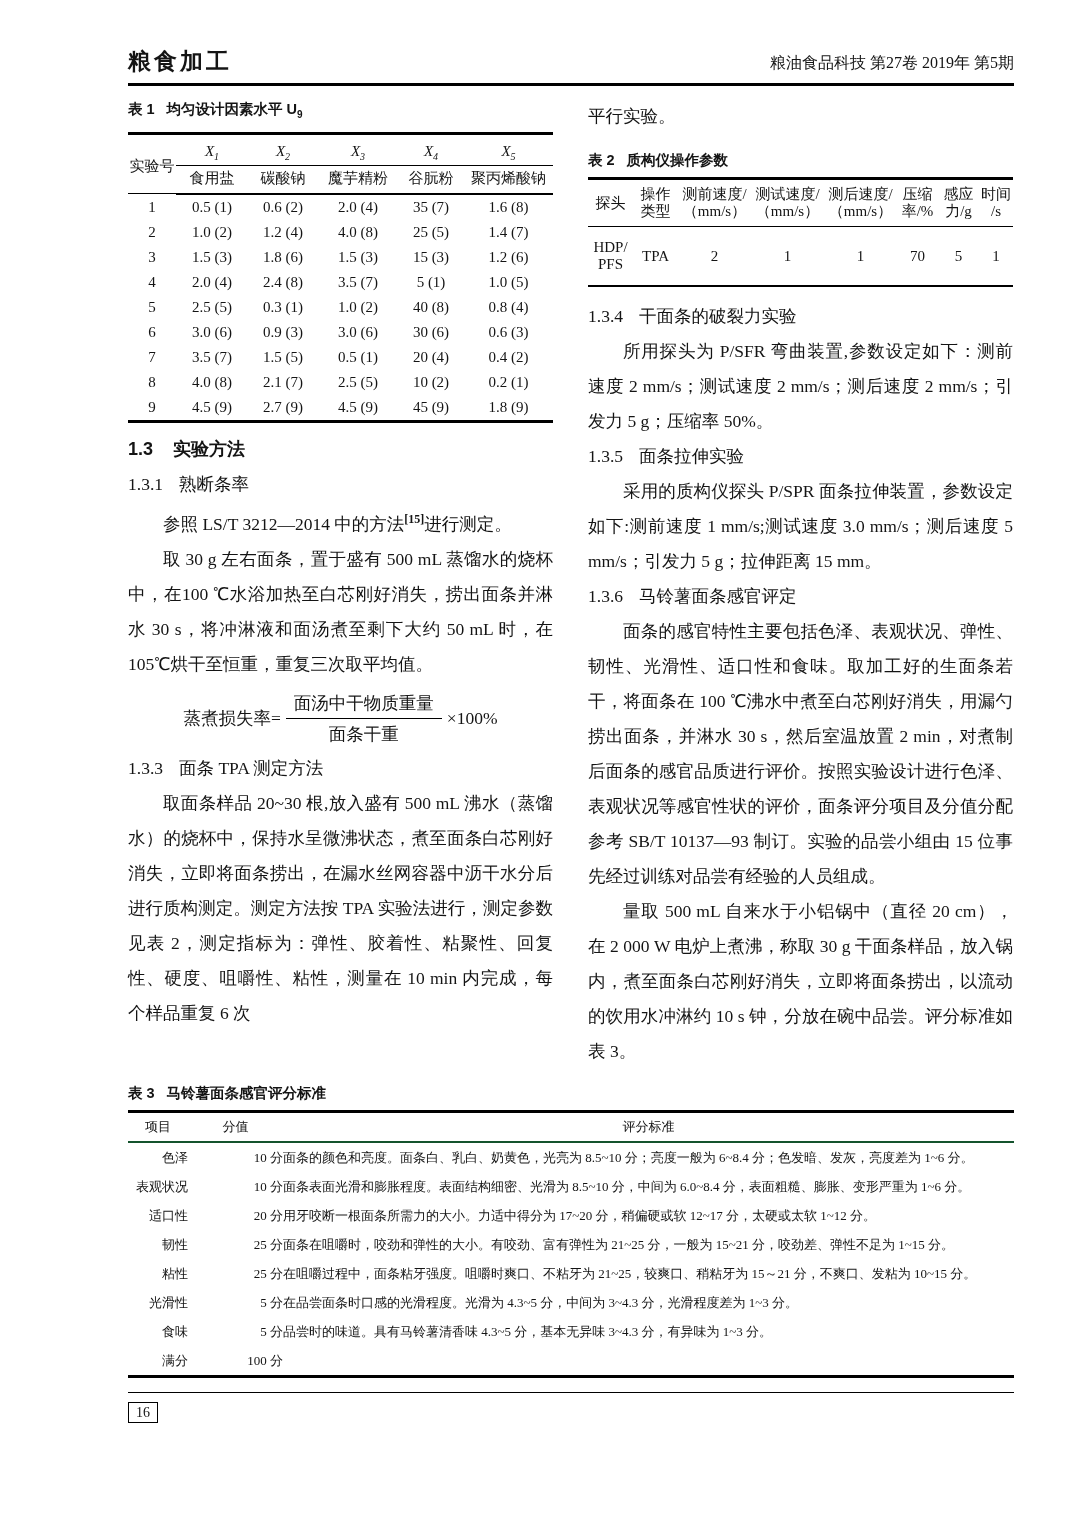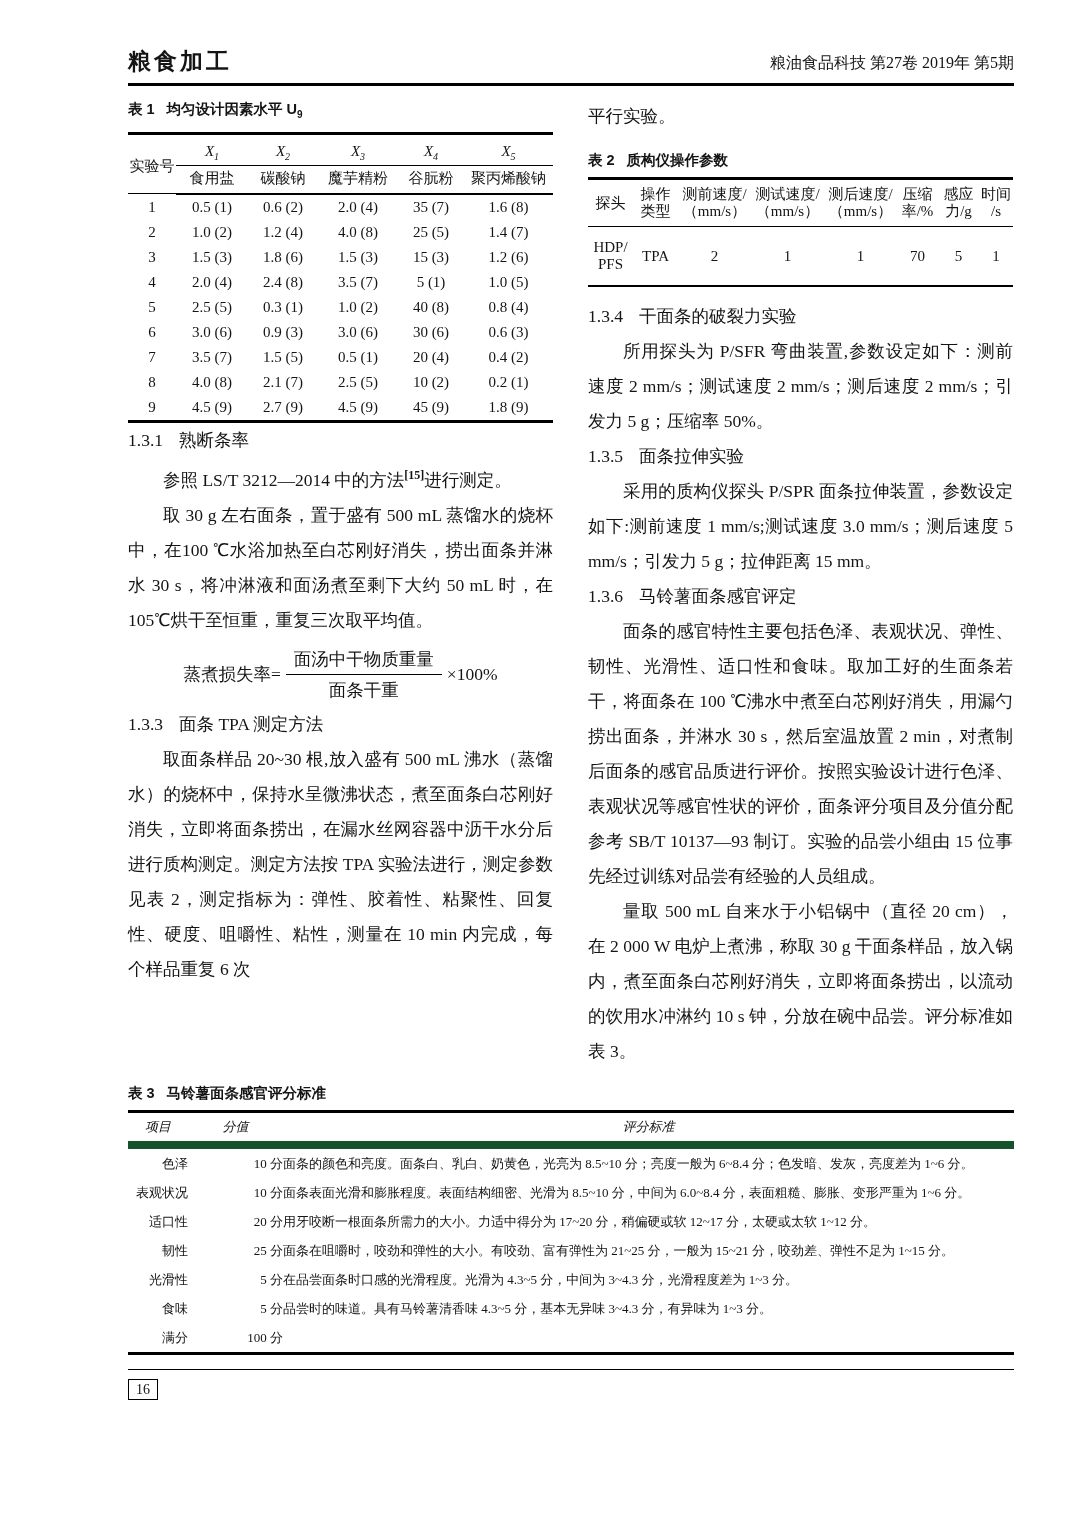--- a/index.html
+++ b/index.html
@@ -55,21 +55,21 @@
   .t2 { width:100%; border-collapse:collapse; border-top:3px solid #000; border-bottom:2.5px solid #000;
         font-size:15px; text-align:center; }
   .t2 th { font-weight:normal; border-bottom:1.5px solid #000; vertical-align:middle; padding:6px 1px; }
   .t2 th span, .t2 .probe span { display:block; line-height:17px; }
   .t2 td { padding:12px 1px; line-height:17px; }
 
   
   .t3-block { margin-top:14px; }
   .t3 { width:100%; border-collapse:collapse; border-top:3px solid #000; border-bottom:3px solid #000;
         font-size:13px; }
-  .t3 th { font-weight:normal; border-bottom:8px solid #14532d; padding:5px 0; line-height:18px;font-style:italic; }
+  .t3 th { font-weight:normal; border-bottom:2px solid #14532d; padding:5px 0; line-height:18px; }
   .t3 td { vertical-align:top; padding:3px 0; line-height:23px; }
   .t3 .c-item, .t3 .c-score { text-align:right; }
   .t3 .c-desc { text-align:justify; padding-right:6px; }
 
   
   .foot-rule { border-top:1.5px solid #000; margin-top:14px; }
   .page-no { display:inline-block; border:1.5px solid #000; font-size:14px; line-height:19px;
              padding:0 7px; margin-top:9px; }
 </style>
 </head>
@@ -188,20 +188,23 @@
                 <td>9</td>
                 <td>4.5 (9)</td>
                 <td>2.7 (9)</td>
                 <td>4.5 (9)</td>
                 <td>45 (9)</td>
                 <td>1.8 (9)</td>
               </tr>
           </tbody>
         </table>
 
+        <div class="h-sec">
+          <span class="h-num">1.3</span><span>实验方法</span>
+        </div>
 
         <div class="h-sub">
           <span class="h-num">1.3.1</span><span>熟断条率</span>
         </div>
         <p class="p"><span>参照 LS/T 3212—2014 中的方法</span><sup>[15]</sup><span>进行测定。</span></p>
 
         <p class="p">取 30 g 左右面条，置于盛有 500 mL 蒸馏水的烧杯中，在100 ℃水浴加热至白芯刚好消失，捞出面条并淋水 30 s，将冲淋液和面汤煮至剩下大约 50 mL 时，在 105℃烘干至恒重，重复三次取平均值。</p>
 
         <div class="formula">
           <span>蒸煮损失率=</span>
@@ -341,20 +344,25 @@
               <td class="c-item">适口性</td>
               <td class="c-score">20 分</td>
               <td class="c-desc">用牙咬断一根面条所需力的大小。力适中得分为 17~20 分，稍偏硬或软 12~17 分，太硬或太软 1~12 分。</td>
             </tr>
           <tr>
               <td class="c-item">韧性</td>
               <td class="c-score">25 分</td>
               <td class="c-desc">面条在咀嚼时，咬劲和弹性的大小。有咬劲、富有弹性为 21~25 分，一般为 15~21 分，咬劲差、弹性不足为 1~15 分。</td>
             </tr>
           <tr>
+              <td class="c-item">粘性</td>
+              <td class="c-score">25 分</td>
+              <td class="c-desc">在咀嚼过程中，面条粘牙强度。咀嚼时爽口、不粘牙为 21~25，较爽口、稍粘牙为 15～21 分，不爽口、发粘为 10~15 分。</td>
+            </tr>
+          <tr>
               <td class="c-item">光滑性</td>
               <td class="c-score">5 分</td>
               <td class="c-desc">在品尝面条时口感的光滑程度。光滑为 4.3~5 分，中间为 3~4.3 分，光滑程度差为 1~3 分。</td>
             </tr>
           <tr>
               <td class="c-item">食味</td>
               <td class="c-score">5 分</td>
               <td class="c-desc">品尝时的味道。具有马铃薯清香味 4.3~5 分，基本无异味 3~4.3 分，有异味为 1~3 分。</td>
             </tr>
           <tr>

